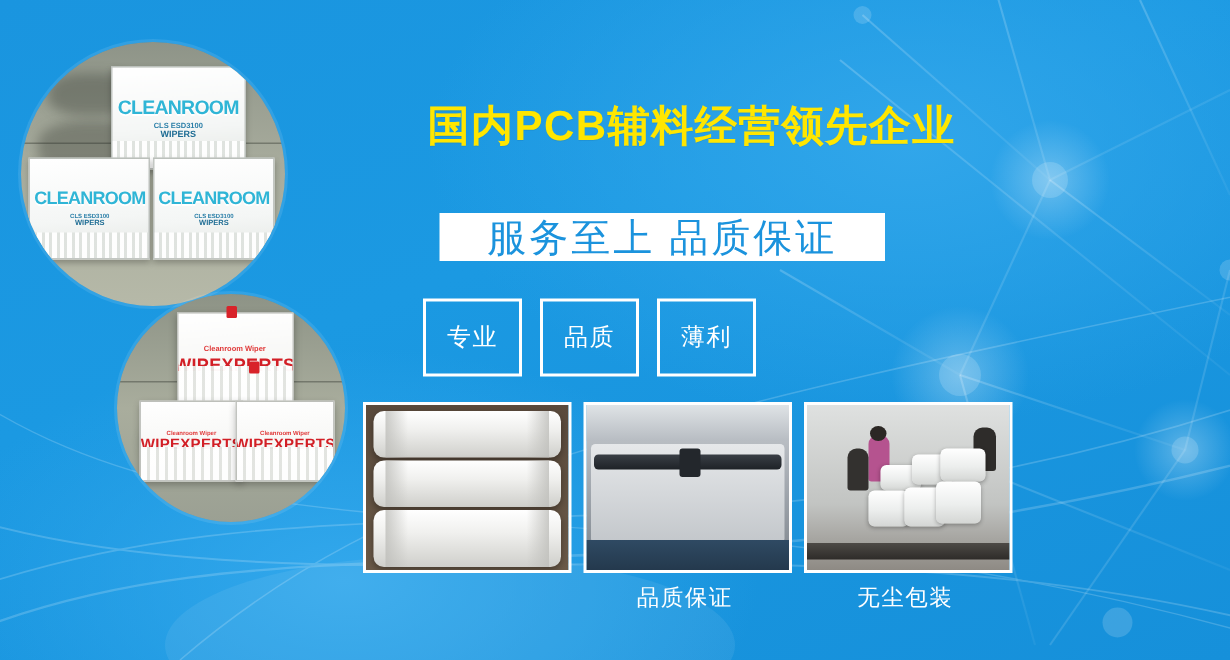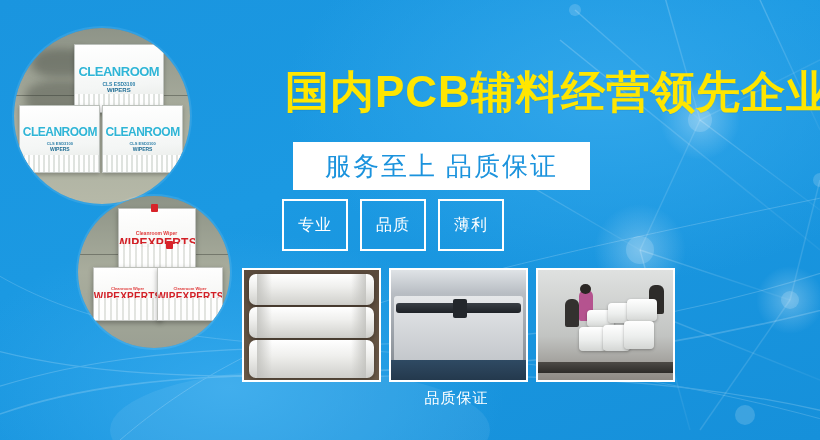--- a/index.html
+++ b/index.html
@@ -69,30 +69,30 @@
   }
   .packR .brandR{font-weight:700;color:#d21f26;letter-spacing:.2px;white-space:nowrap;}
   .packR .subR{color:#e03a3a;font-weight:700;white-space:nowrap;}
   .packR .ridgeR{position:absolute;left:0;right:0;bottom:0;height:42%;
     background:repeating-linear-gradient(90deg,rgba(255,255,255,.97) 0 4px,rgba(226,228,224,.97) 4px 6px);}
   .stamp{position:absolute;width:7px;height:8px;background:#d8232a;border-radius:1px;}
 
   
   .headline{
     position:absolute;left:285px;top:70px;width:500px;
-    font-size:44px;font-weight:700;line-height:1;
+    font-size:28px;font-weight:700;line-height:1;
     color:#ffe600;
     letter-spacing:1px;
     white-space:nowrap;
     text-shadow:0 1px 0 rgba(0,0,0,.06);
   }
 
   
   .slogan-bar{
-    position:absolute;left:293px;top:142px;width:297px;height:48px;
+    position:absolute;left:293px;top:142px;width:297px;height:32px;
     background:#ffffff;
     display:flex;align-items:center;justify-content:center;
   }
   .slogan-text{
     font-size:26px;font-weight:500;color:#1b93dd;letter-spacing:2px;white-space:nowrap;
   }
 
   
   .tags{
     position:absolute;left:282px;top:199px;
@@ -327,16 +327,17 @@
         <div class="person" style="left:20%;top:26%;width:10%;height:26%;background:#33312f;"></div>
         <div class="person" style="left:82%;top:14%;width:11%;height:26%;background:#2e2c2a;"></div>
         <div class="bag" style="left:36%;top:36%;width:20%;height:16%;"></div>
         <div class="bag" style="left:52%;top:30%;width:20%;height:18%;"></div>
         <div class="bag" style="left:66%;top:26%;width:22%;height:20%;"></div>
         <div class="bag" style="left:30%;top:52%;width:20%;height:22%;"></div>
         <div class="bag" style="left:48%;top:50%;width:20%;height:24%;"></div>
         <div class="bag" style="left:64%;top:46%;width:22%;height:26%;"></div>
         <div class="bench"></div>
       </div>
+      <div class="thumb-cap">无尘包装</div>
     </div>
 
   </div>
 </div>
 
 </body></html>

